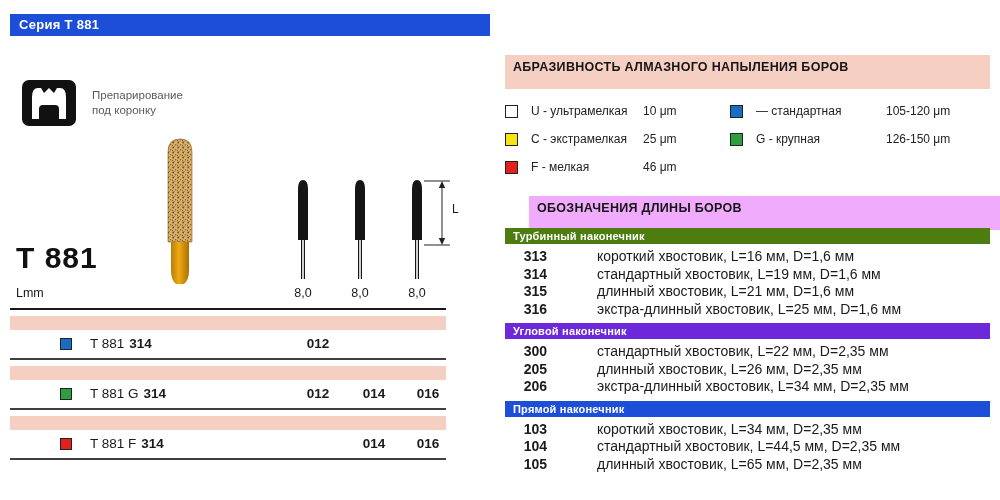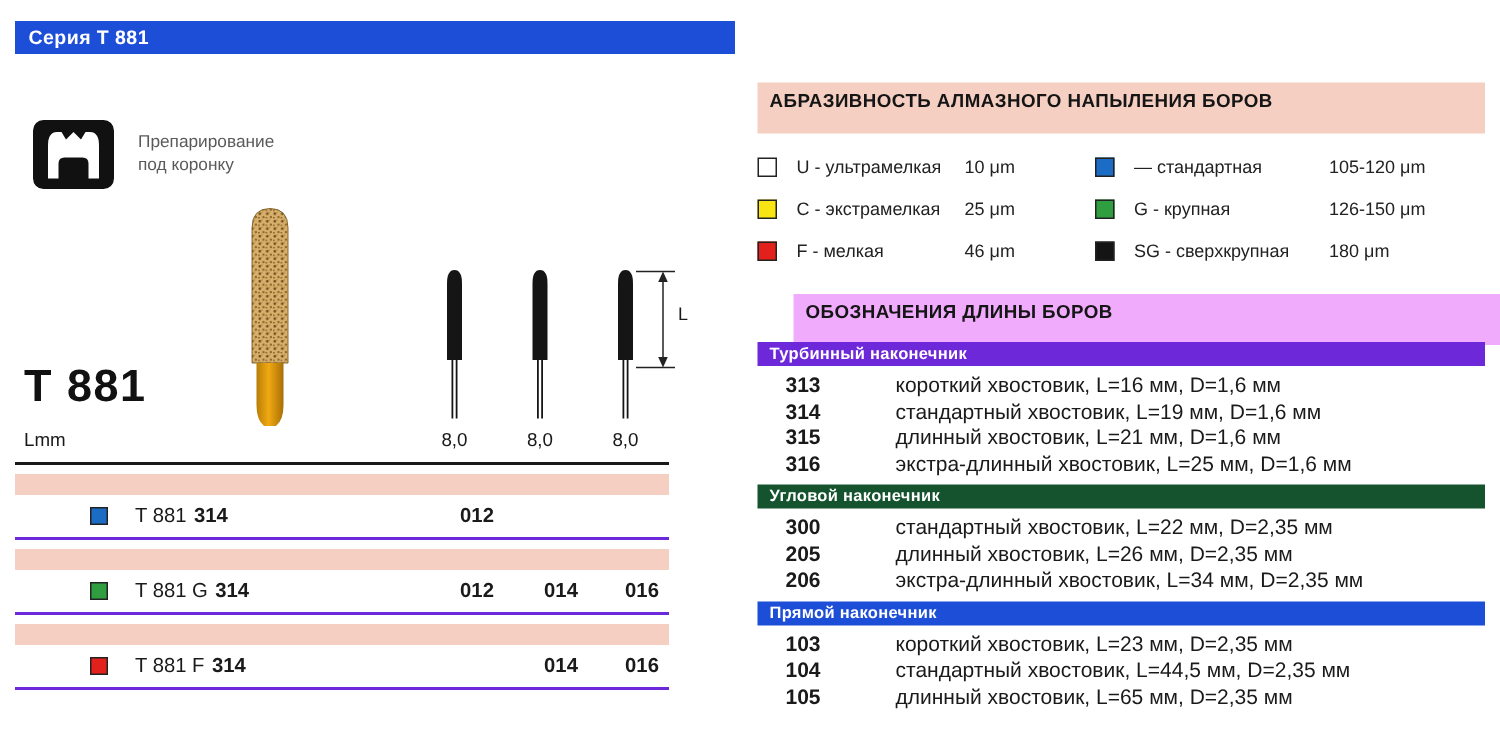--- a/index.html
+++ b/index.html
@@ -19,21 +19,21 @@
   .dim-label { position:absolute; left:452px; top:202px; font-size:12px; font-weight:400; }
   .model { position:absolute; left:16px; top:241px; font-size:30px; font-weight:700; letter-spacing:1px; color:#111; }
   .lmm { position:absolute; left:16px; top:286px; font-size:12.5px; }
   .tip { position:absolute; top:286px; width:40px; text-align:center; font-size:12.5px; }
   .tip1{ left:283px; } .tip2{ left:340px; } .tip3{ left:397px; }
   .top-rule { position:absolute; left:10px; top:308px; width:436px; height:2px; background:#1a1a1a; }
 
   .variants { position:absolute; left:10px; top:316px; width:436px; }
   .v-group { margin-bottom:6px; }
   .v-stripe { height:14px; margin-bottom:3px; }
-  .v-row { position:relative; height:25px; border-bottom:2px solid #6d28d9; }
+  .v-row { position:relative; height:25px; border-bottom:2px solid #404040; }
   .v-sq { position:absolute; left:50px; top:5px; width:12px; height:12px; border:1px solid #222; box-sizing:border-box; }
   .v-name { position:absolute; left:80px; top:3px; font-size:13.5px; }
   .v-name b { margin-left:5px; }
   .v-size { position:absolute; top:3px; width:40px; text-align:center; font-weight:700; font-size:13.5px; }
   .c012 { left:288px; } .c014 { left:344px; } .c016 { left:398px; }
 
   
   .ph { position:absolute; left:505px; width:485px; height:34px; font-weight:700;
         font-size:12.5px; line-height:24px; padding-left:8px; box-sizing:border-box;
         color:#151515; letter-spacing:.3px; }
@@ -180,72 +180,67 @@
     <div class="leg-item leg-r">
       <span class="sw" style="background-color: rgb(47, 158, 65);"></span>
       <span class="leg-label">G - крупная</span>
       <span class="leg-value">126-150 μm</span>
     </div>
     <div class="leg-item leg-l">
       <span class="sw" style="background-color: rgb(227, 33, 28);"></span>
       <span class="leg-label">F - мелкая</span>
       <span class="leg-value">46 μm</span>
     </div>
-    <div class="leg-item leg-r">
-      <span class="sw" style="background-color: rgb(20, 20, 20);"></span>
-      <span class="leg-label">SG - сверхкрупная</span>
-      <span class="leg-value">180 μm</span>
-    </div>
   </div>
 
   <div class="ph ph2" style="background-color: #f0abfc; margin-left: 24px;">ОБОЗНАЧЕНИЯ ДЛИНЫ БОРОВ</div>
 
   <div class="sections">
 
-    <div class="sec-bar" style="background-color: #6d28d9;">Турбинный наконечник</div>
+    <div class="sec-bar" style="background-color: #4d7c0f;">Турбинный наконечник</div>
     <div class="sec-rows">
       <div class="code-row">
           <span class="code">313</span>
           <span class="desc">короткий хвостовик, L=16 мм, D=1,6 мм</span>
         </div>
       <div class="code-row">
           <span class="code">314</span>
           <span class="desc">стандартный хвостовик, L=19 мм, D=1,6 мм</span>
         </div>
       <div class="code-row">
           <span class="code">315</span>
           <span class="desc">длинный хвостовик, L=21 мм, D=1,6 мм</span>
         </div>
       <div class="code-row">
           <span class="code">316</span>
           <span class="desc">экстра-длинный хвостовик, L=25 мм, D=1,6 мм</span>
         </div>
     </div>
 
-    <div class="sec-bar" style="background-color: #14532d;">Угловой наконечник</div>
+    <div class="sec-bar" style="background-color: #6d28d9;">Угловой наконечник</div>
     <div class="sec-rows">
       <div class="code-row">
           <span class="code">300</span>
           <span class="desc">стандартный хвостовик, L=22 мм, D=2,35 мм</span>
         </div>
       <div class="code-row">
           <span class="code">205</span>
           <span class="desc">длинный хвостовик, L=26 мм, D=2,35 мм</span>
         </div>
       <div class="code-row">
           <span class="code">206</span>
           <span class="desc">экстра-длинный хвостовик, L=34 мм, D=2,35 мм</span>
         </div>
     </div>
 
     <div class="sec-bar" style="background-color: #1d4ed8;">Прямой наконечник</div>
     <div class="sec-rows">
       <div class="code-row">
           <span class="code">103</span>
-          <span class="desc">короткий хвостовик, L=23 мм, D=2,35 мм</span>
+          <span class="desc">короткий хвостовик, L=34 мм, D=2,35 мм</span>
         </div>
       <div class="code-row">
           <span class="code">104</span>
           <span class="desc">стандартный хвостовик, L=44,5 мм, D=2,35 мм</span>
         </div>
       <div class="code-row">
           <span class="code">105</span>
           <span class="desc">длинный хвостовик, L=65 мм, D=2,35 мм</span>
         </div>
     </div>

